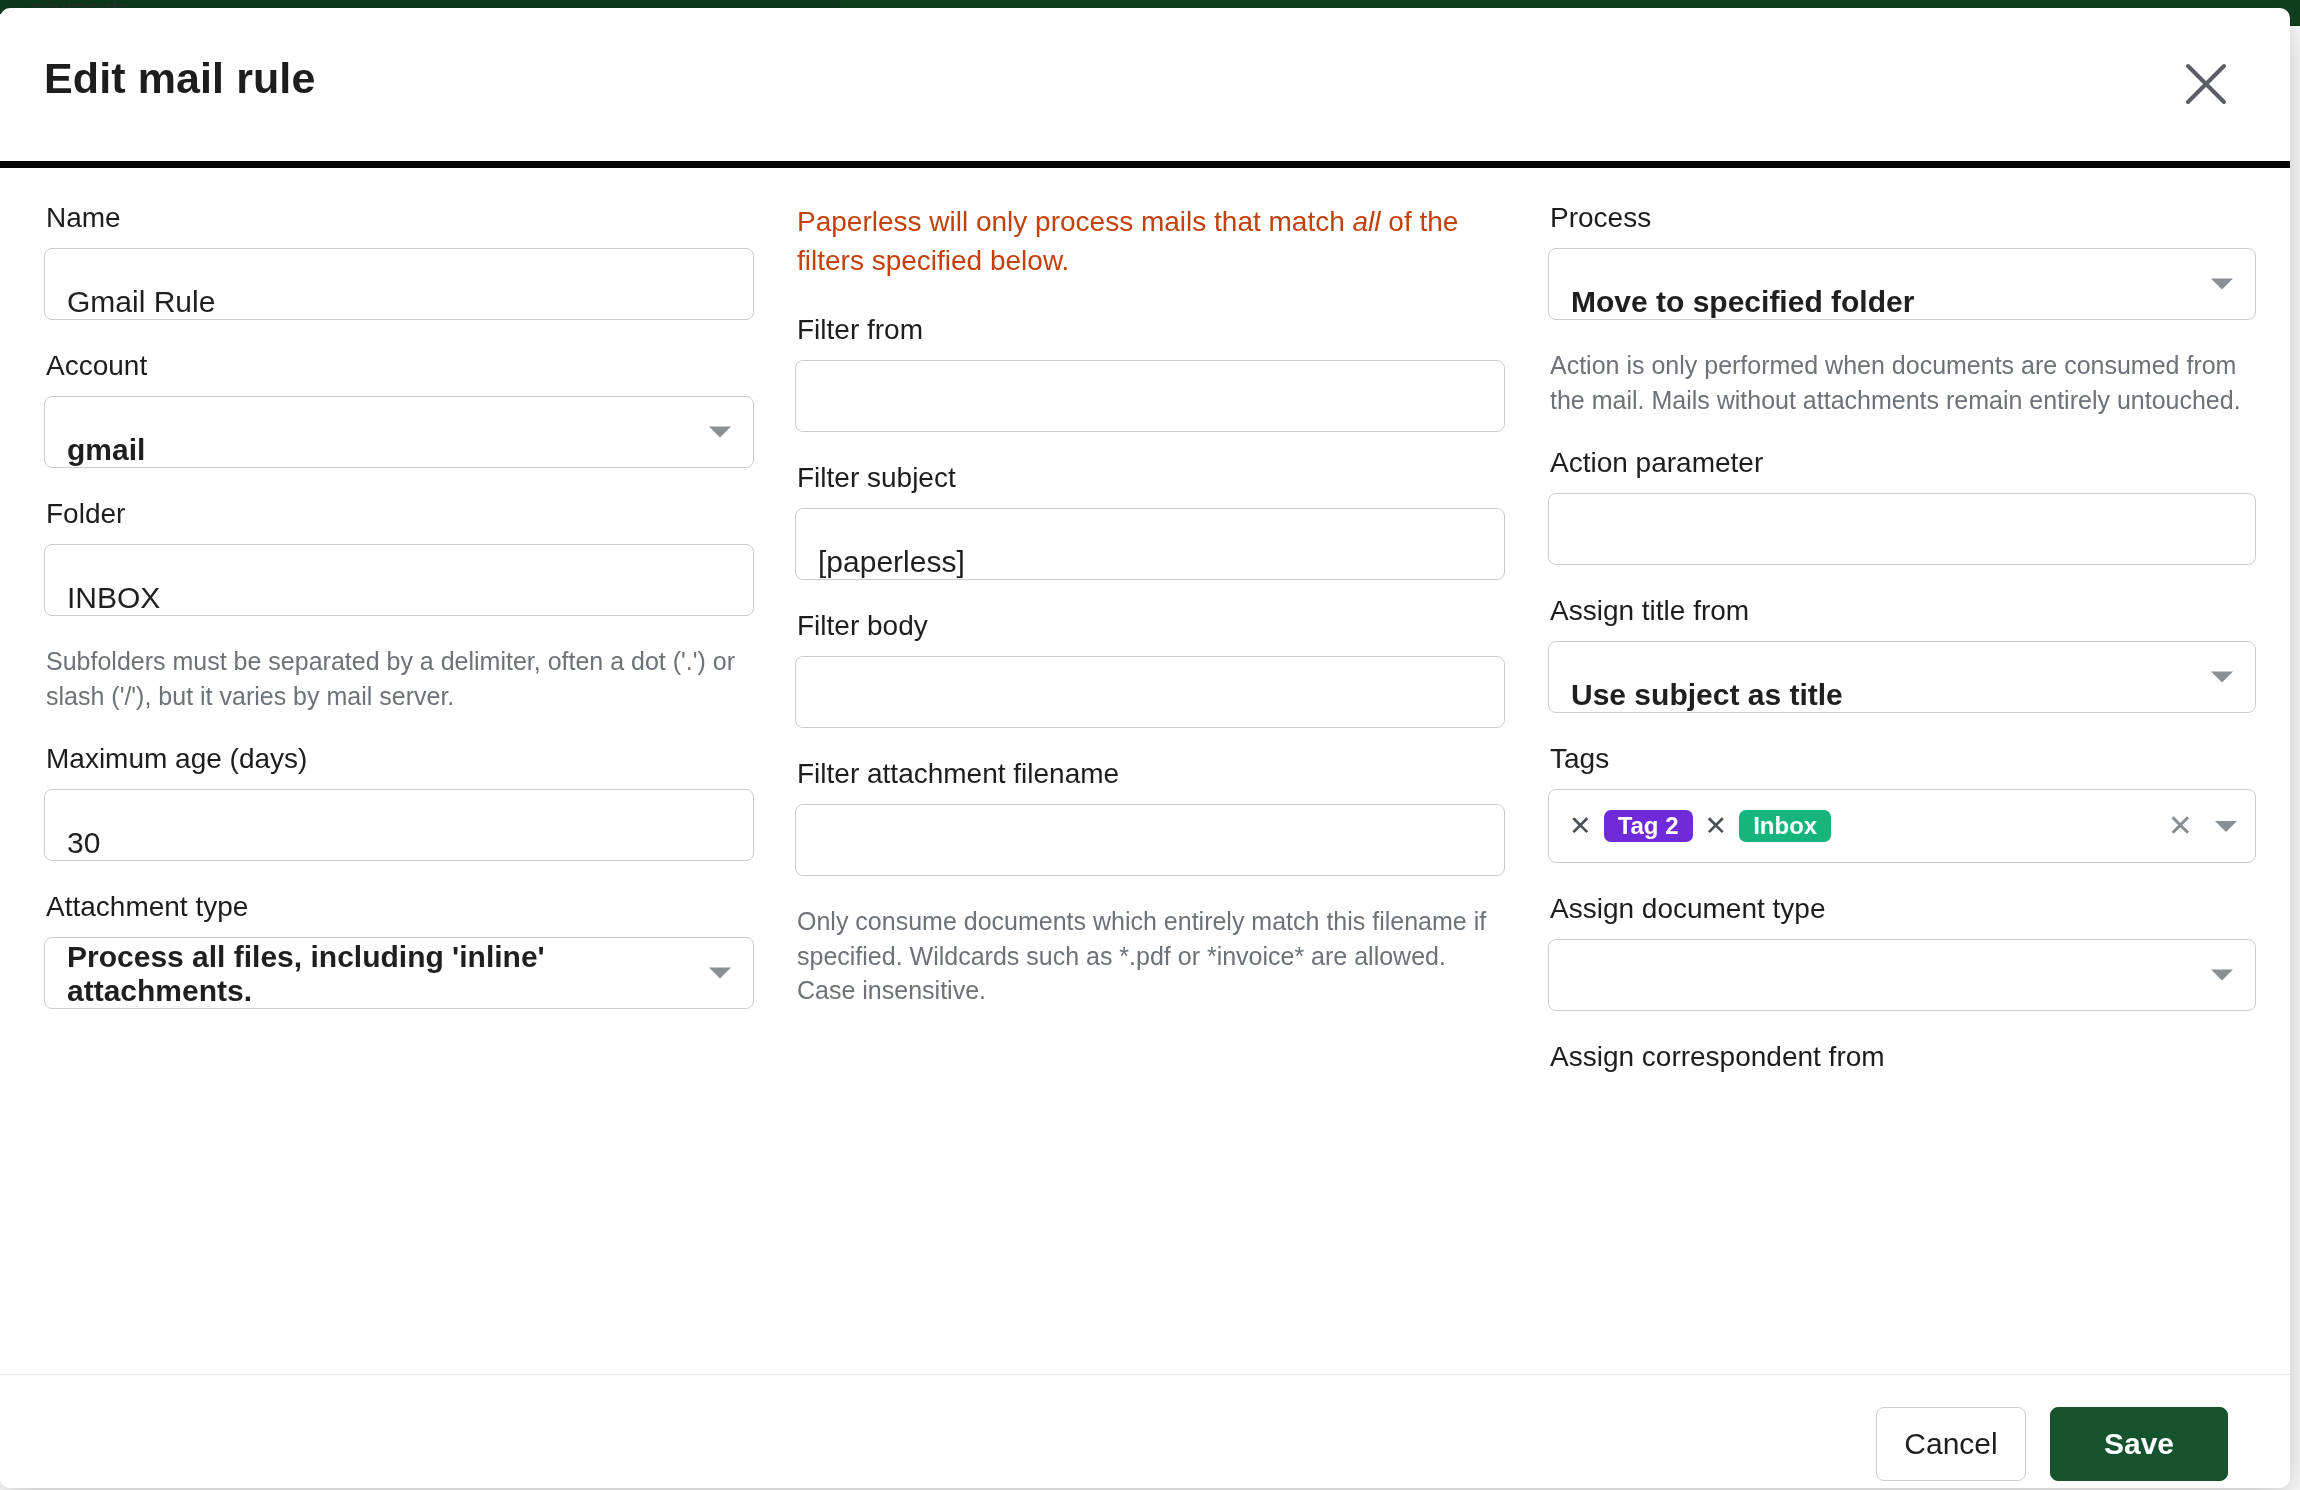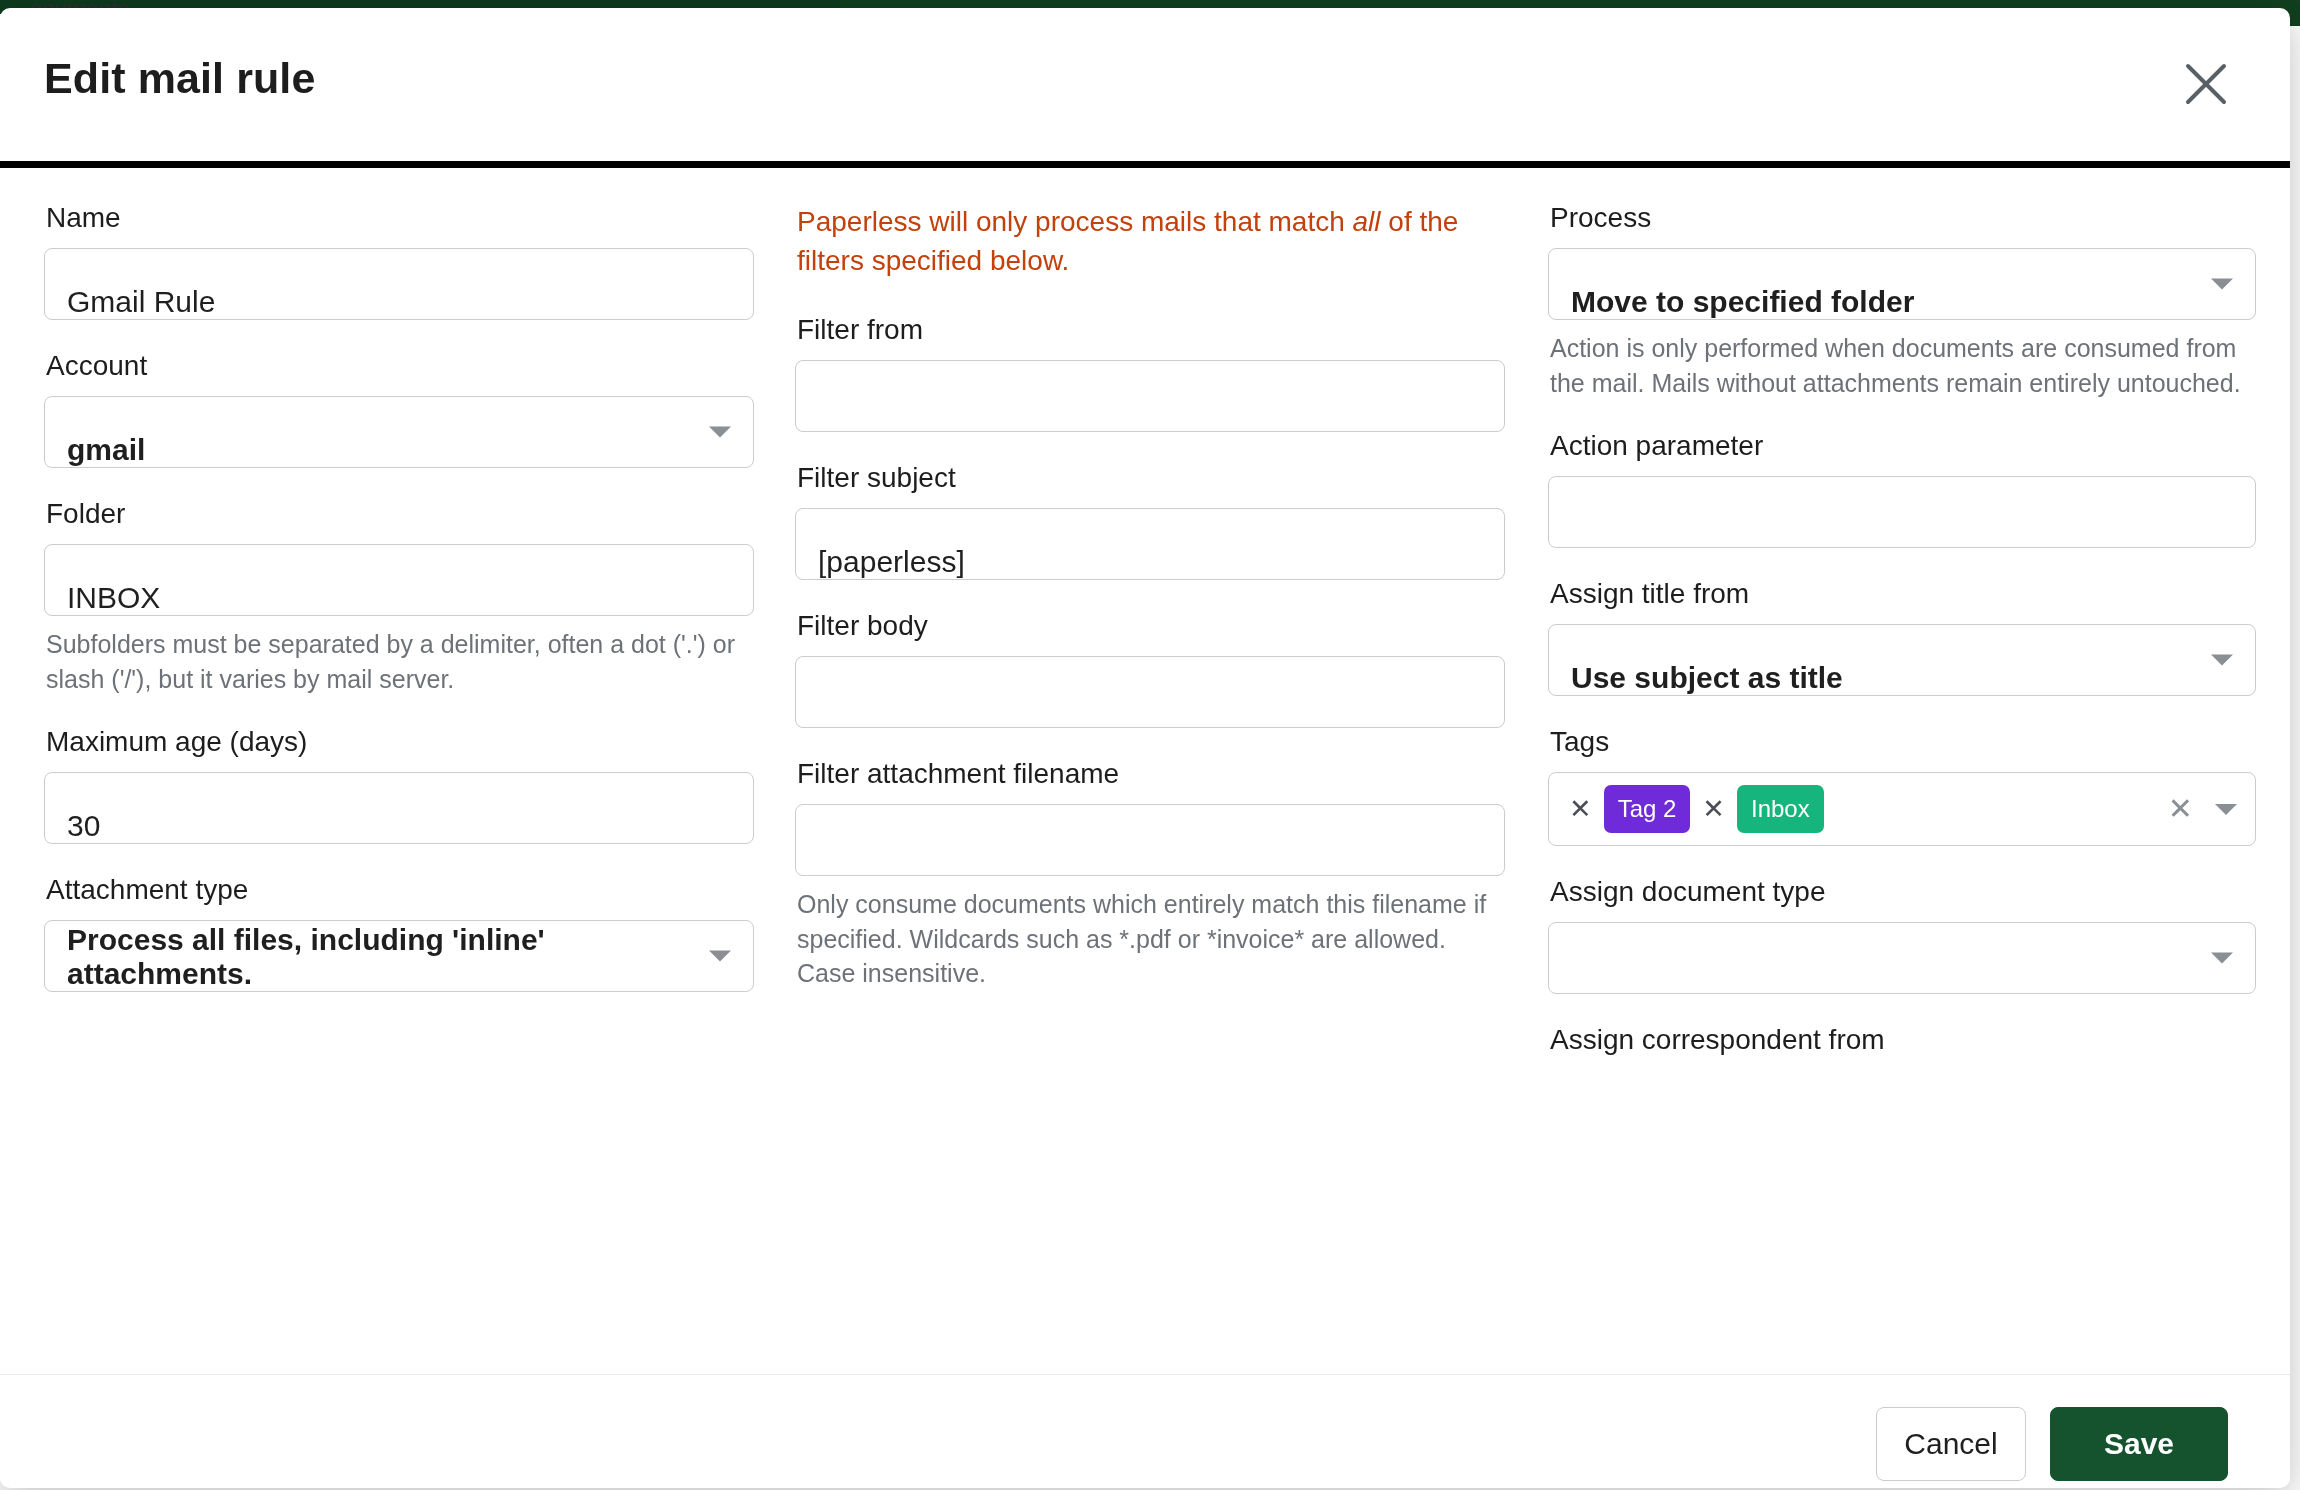--- a/index.html
+++ b/index.html
@@ -101,21 +101,21 @@
   .caret {
     position: absolute; right: 22px; top: 50%;
     transform: translateY(-50%);
     width: 0; height: 0;
     border-left: 11px solid transparent;
     border-right: 11px solid transparent;
     border-top: 11px solid #8a8f94;
   }
   .help {
     font-size: 25px; color: #6d7278; line-height: 1.38;
-    margin: 11px 2px 0 2px;
+    margin: 28px 2px 0 2px;
   }
   .intro {
     font-size: 28px; color: #c2410c; line-height: 1.4;
     margin: 0 0 34px 2px;
   }
   .intro em { font-style: italic; }
 
   
   .tags-field {
     width: 100%; min-height: 74px;
@@ -124,23 +124,23 @@
     padding: 0 14px 0 18px;
     position: relative;
   }
   .tag-wrap { display: flex; align-items: center; gap: 10px; }
   .tag-x {
     font-size: 27px; color: #4a4f55; cursor: pointer;
     line-height: 1; padding: 0 2px;
   }
   .chip {
     display: inline-flex; align-items: center;
-    height: 48px; padding: 0 14px;
+    height: 32px; padding: 0 14px;
     border-radius: 7px;
-    font-size: 24px; font-weight: 400; color: #fff;
+    font-size: 24px; font-weight: 700; color: #fff;
   }
   .tags-right {
     position: absolute; right: 18px; top: 50%;
     transform: translateY(-50%);
     display: flex; align-items: center; gap: 22px;
   }
   .clear-x { font-size: 30px; color: #8a8f94; cursor: pointer; line-height: 1; }
 
   .dialog-footer {
     position: relative;

